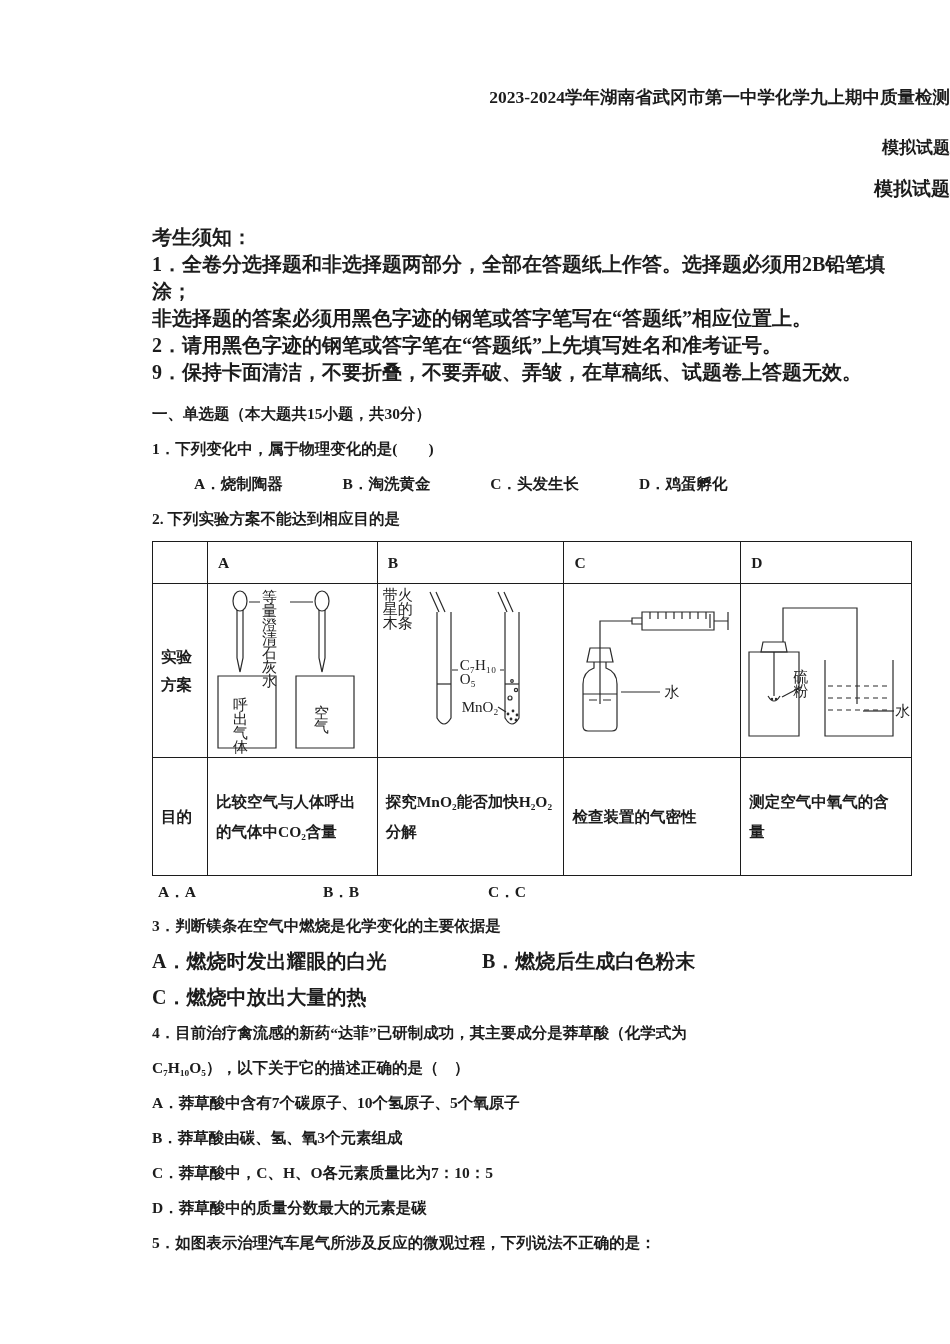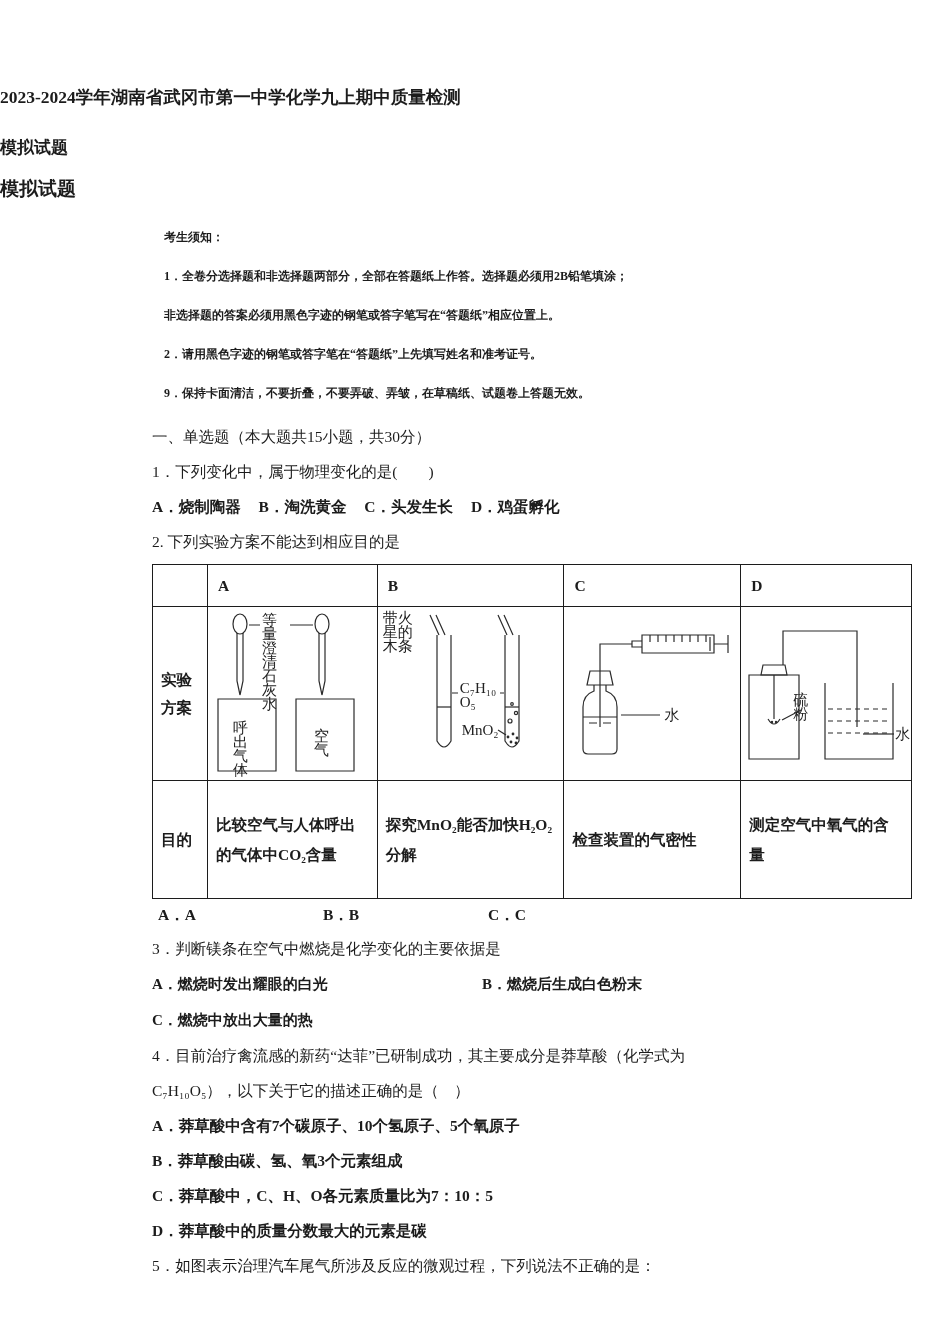--- a/index.html
+++ b/index.html
@@ -7,50 +7,50 @@
     position:relative;
     width:950px; height:1344px;
     margin:0 auto;
     background:#ffffff;
     color:#1c1c1c;
     font-family:"Liberation Serif","DejaVu Serif",serif;
     box-sizing:border-box;
     padding-top:84px;
     overflow:hidden;
   }
-  .titles { text-align:left; }
+  .titles { text-align:right; }
   .t1 { font-size:17.5px; font-weight:700; margin:0; line-height:26px; }
   .t2 { font-size:17px;  font-weight:700; margin:26px 0 0; line-height:24px; }
   .t3 { font-size:19px;  font-weight:700; margin:16px 0 0; line-height:26px; }
 
   .content { margin:22px 38px 0 152px; }
 
-  .notice p { margin:12px; font-size:12px; font-weight:700; line-height:27px; }
-
-  .qline { margin:0; font-size:15.5px; line-height:35px; font-weight:400; }
+  .notice p { margin:0; font-size:20px; font-weight:700; line-height:27px; }
+
+  .qline { margin:0; font-size:15.5px; line-height:35px; font-weight:700; }
   .section { margin-top:10px; }
   .opt { font-weight:700; }
-  .optrow span { margin-right:14px; }
+  .optrow span { margin-right:14px;margin-left:42px; }
 
   table.qtable { border-collapse:collapse; table-layout:fixed; margin-top:5px; }
   table.qtable td { border:1px solid #1c1c1c; font-size:15.5px; vertical-align:middle; box-sizing:border-box; }
   tr.hrow td { height:42px; font-weight:700; padding-left:10px; }
   tr.drow td { height:174px; padding:2px; vertical-align:top; }
   tr.prow td { height:118px; font-weight:700; line-height:30px; padding:12px 8px; }
   td.rowlabel { font-weight:700; padding:6px 4px 6px 8px !important; line-height:28px; vertical-align:middle !important; }
 
   .diagram { position:relative; width:100%; height:168px; font-weight:400; }
   .diagram svg { position:absolute; left:0; top:0; }
   .diagram svg path, .diagram svg ellipse, .diagram svg circle.bub { fill:none; stroke:#2b2b2b; stroke-width:1.2; }
   .diagram svg circle.dot { fill:#2b2b2b; stroke:none; }
   .diagram svg path.dash { stroke-dasharray:5,4; }
   .dlabel { position:absolute; font-size:15px; line-height:14px; color:#222; word-break:break-all; }
 
   .answers { display:grid; grid-template-columns:165px 165px 165px 165px; font-size:15.5px; font-weight:700; line-height:32px; padding-left:6px; }
-  .twocol { display:grid; grid-template-columns:330px auto; font-size:15px; font-weight:700; line-height:36px; }
+  .twocol { display:grid; grid-template-columns:330px auto; font-size:20px; font-weight:700; line-height:36px; }
 </style>
 </head>
 <body>
 
 <div class="page">
 
   <div class="titles">
     <h1 class="t1">2023-2024学年湖南省武冈市第一中学化学九上期中质量检测</h1>
     <h2 class="t2">模拟试题</h2>
     <h2 class="t3">模拟试题</h2>

